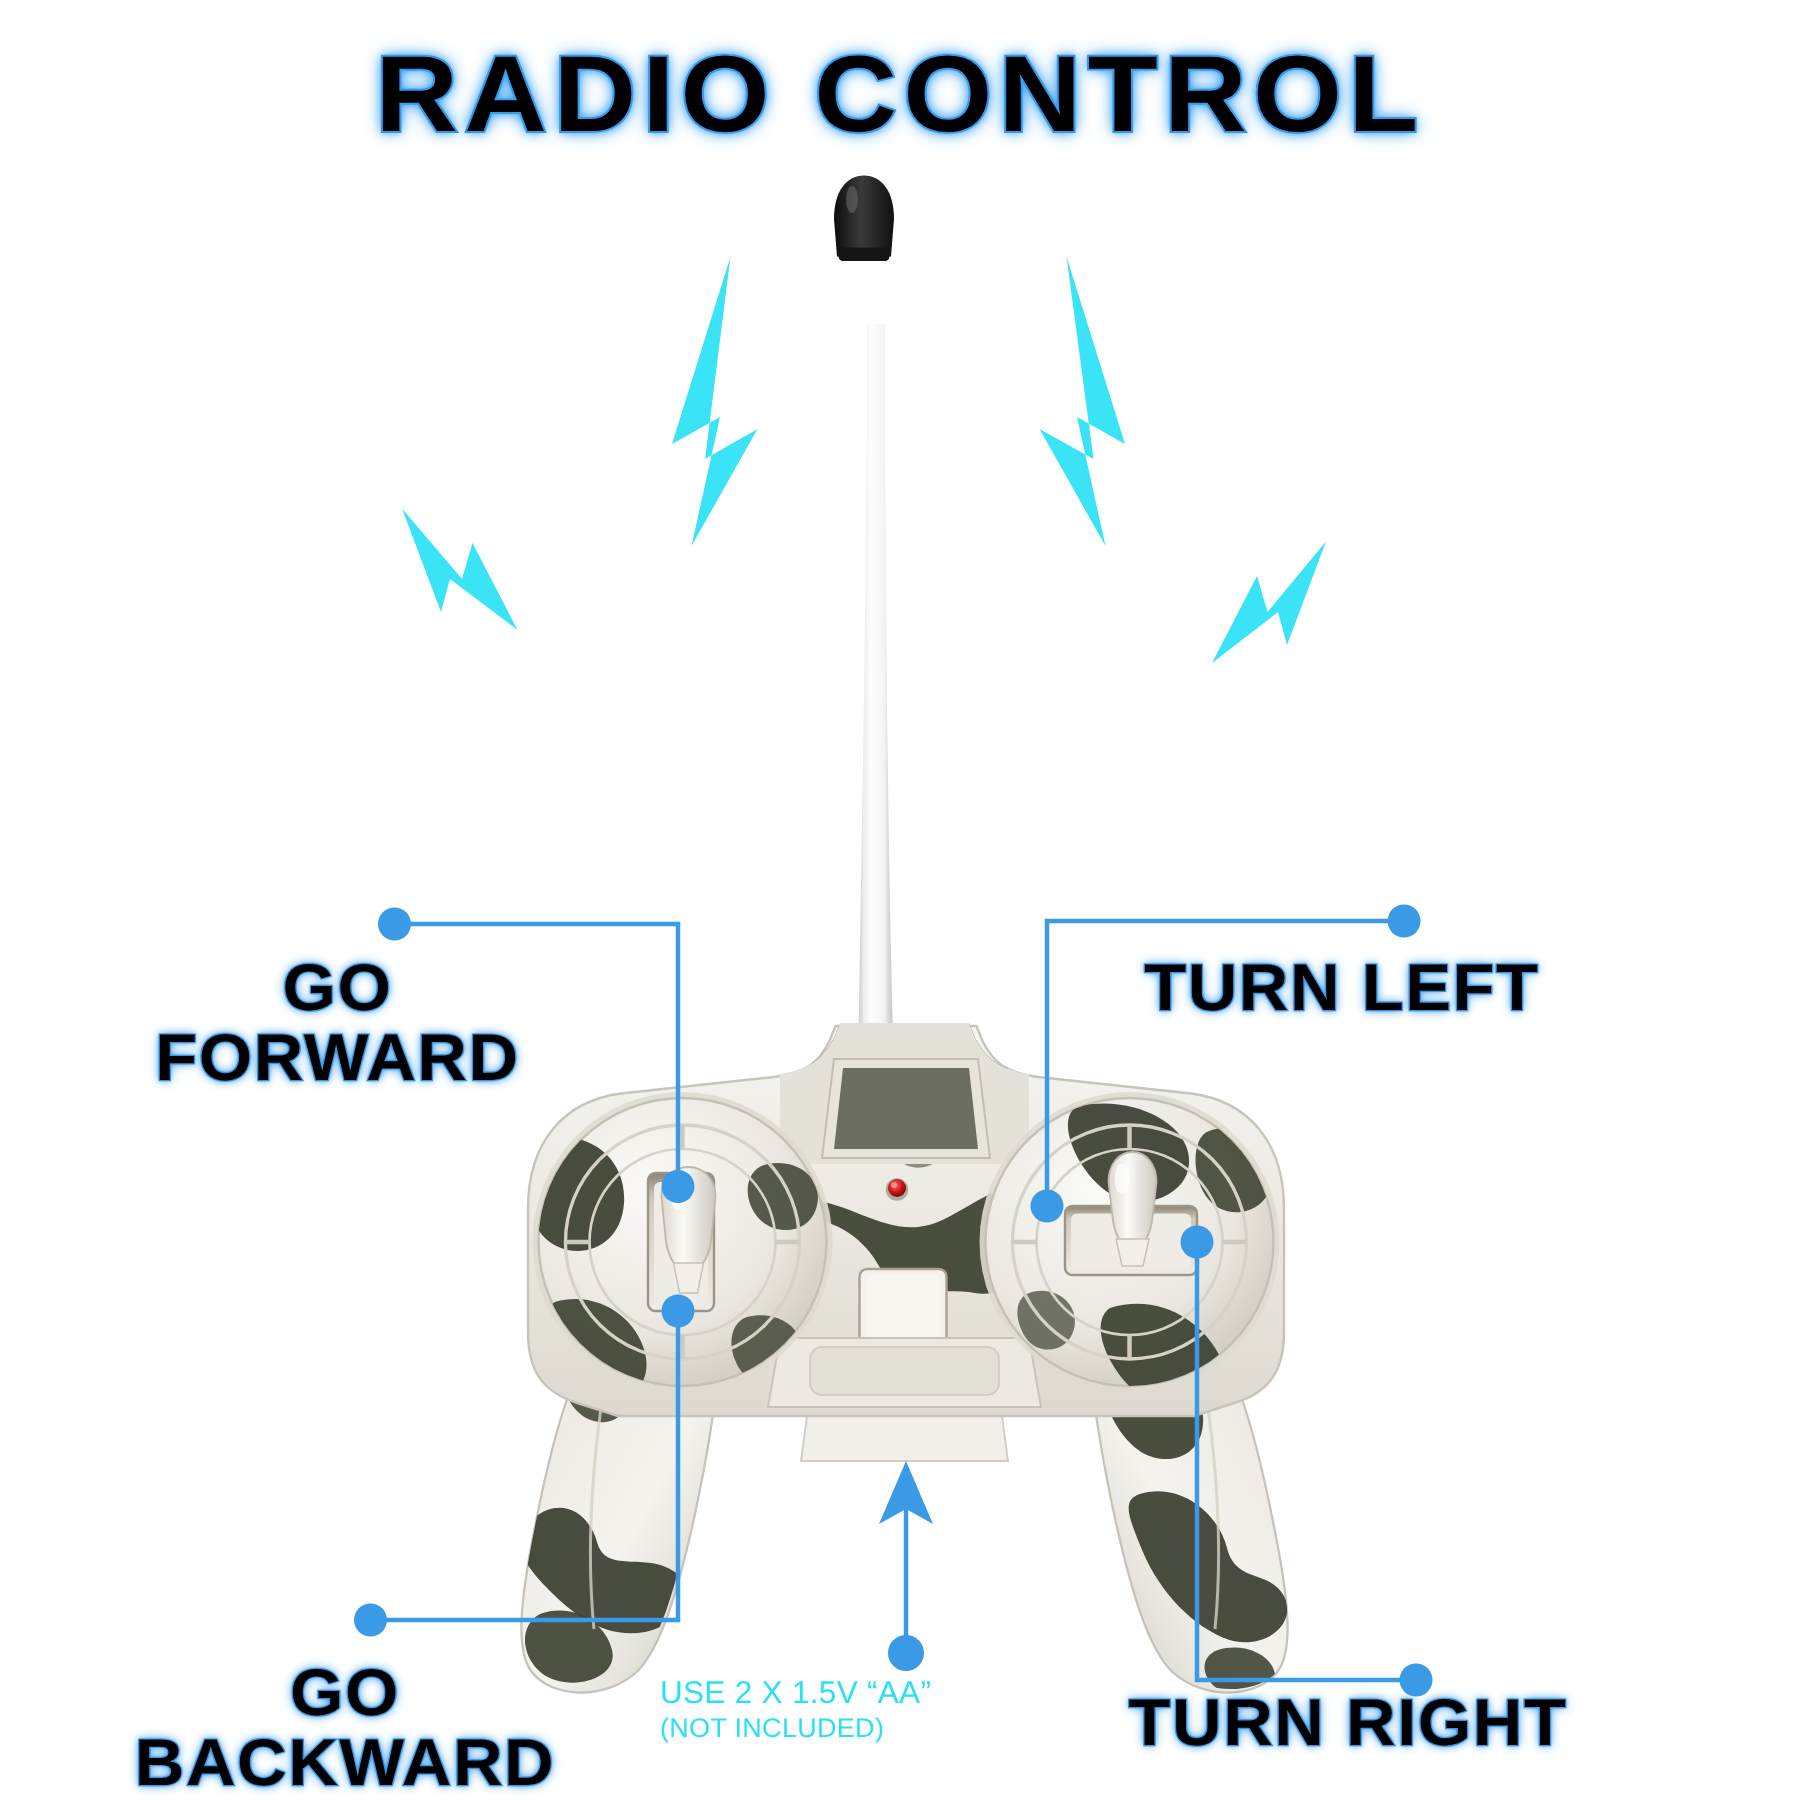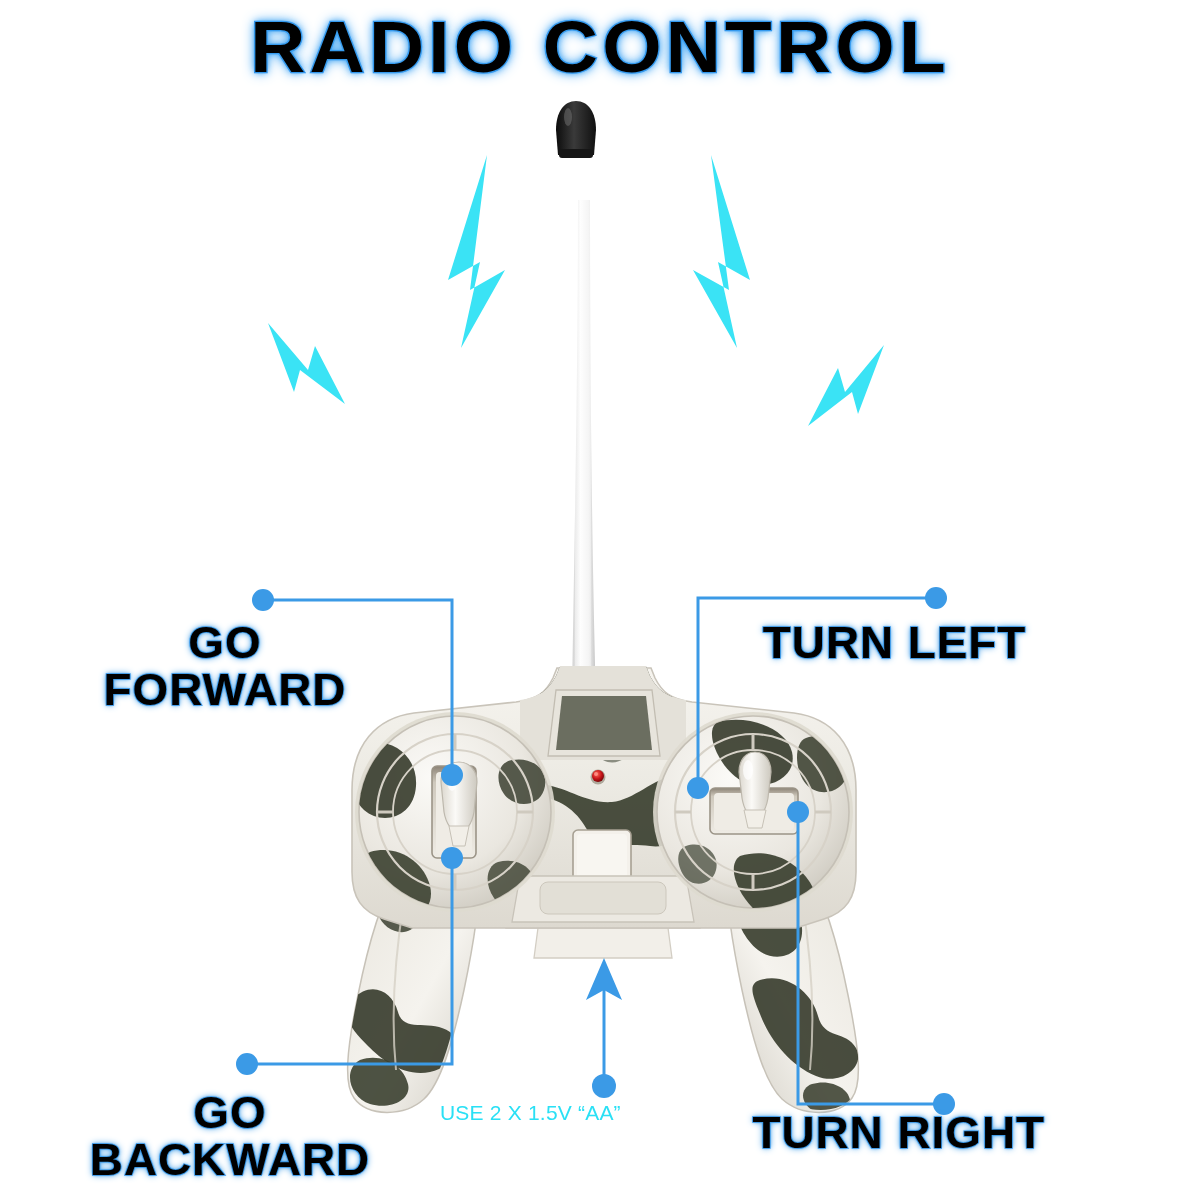--- a/index.html
+++ b/index.html
@@ -7,21 +7,21 @@
     margin: 0; padding: 0;
     background: #ffffff;
   }
   body {
     width: 1200px; height: 1200px;
     position: relative;
     overflow: hidden;
     font-family: "Liberation Sans", sans-serif;
   }
 
-  #stage { position: absolute; inset: 0; }
+  #stage { position: absolute; inset: 0; margin-top: 16px; }
 
   
   .title {
     position: absolute;
     top: 6px; left: 0; width: 1200px;
     text-align: center;
     font-family: "Liberation Sans", sans-serif;
     font-size: 72px;
     font-weight: 700;
     letter-spacing: 4px;
@@ -390,15 +390,16 @@
 
   <div class="callout-label lbl-turn-left">TURN LEFT</div>
 
   <div class="callout-label lbl-go-backward">GO
 BACKWARD</div>
 
   <div class="callout-label lbl-turn-right">TURN RIGHT</div>
 
   <div class="battery-note">
     <div>USE 2 X 1.5V “AA”</div>
+    <div class="small">(NOT INCLUDED)</div>
   </div>
 
 </div>
 
 </body></html>

